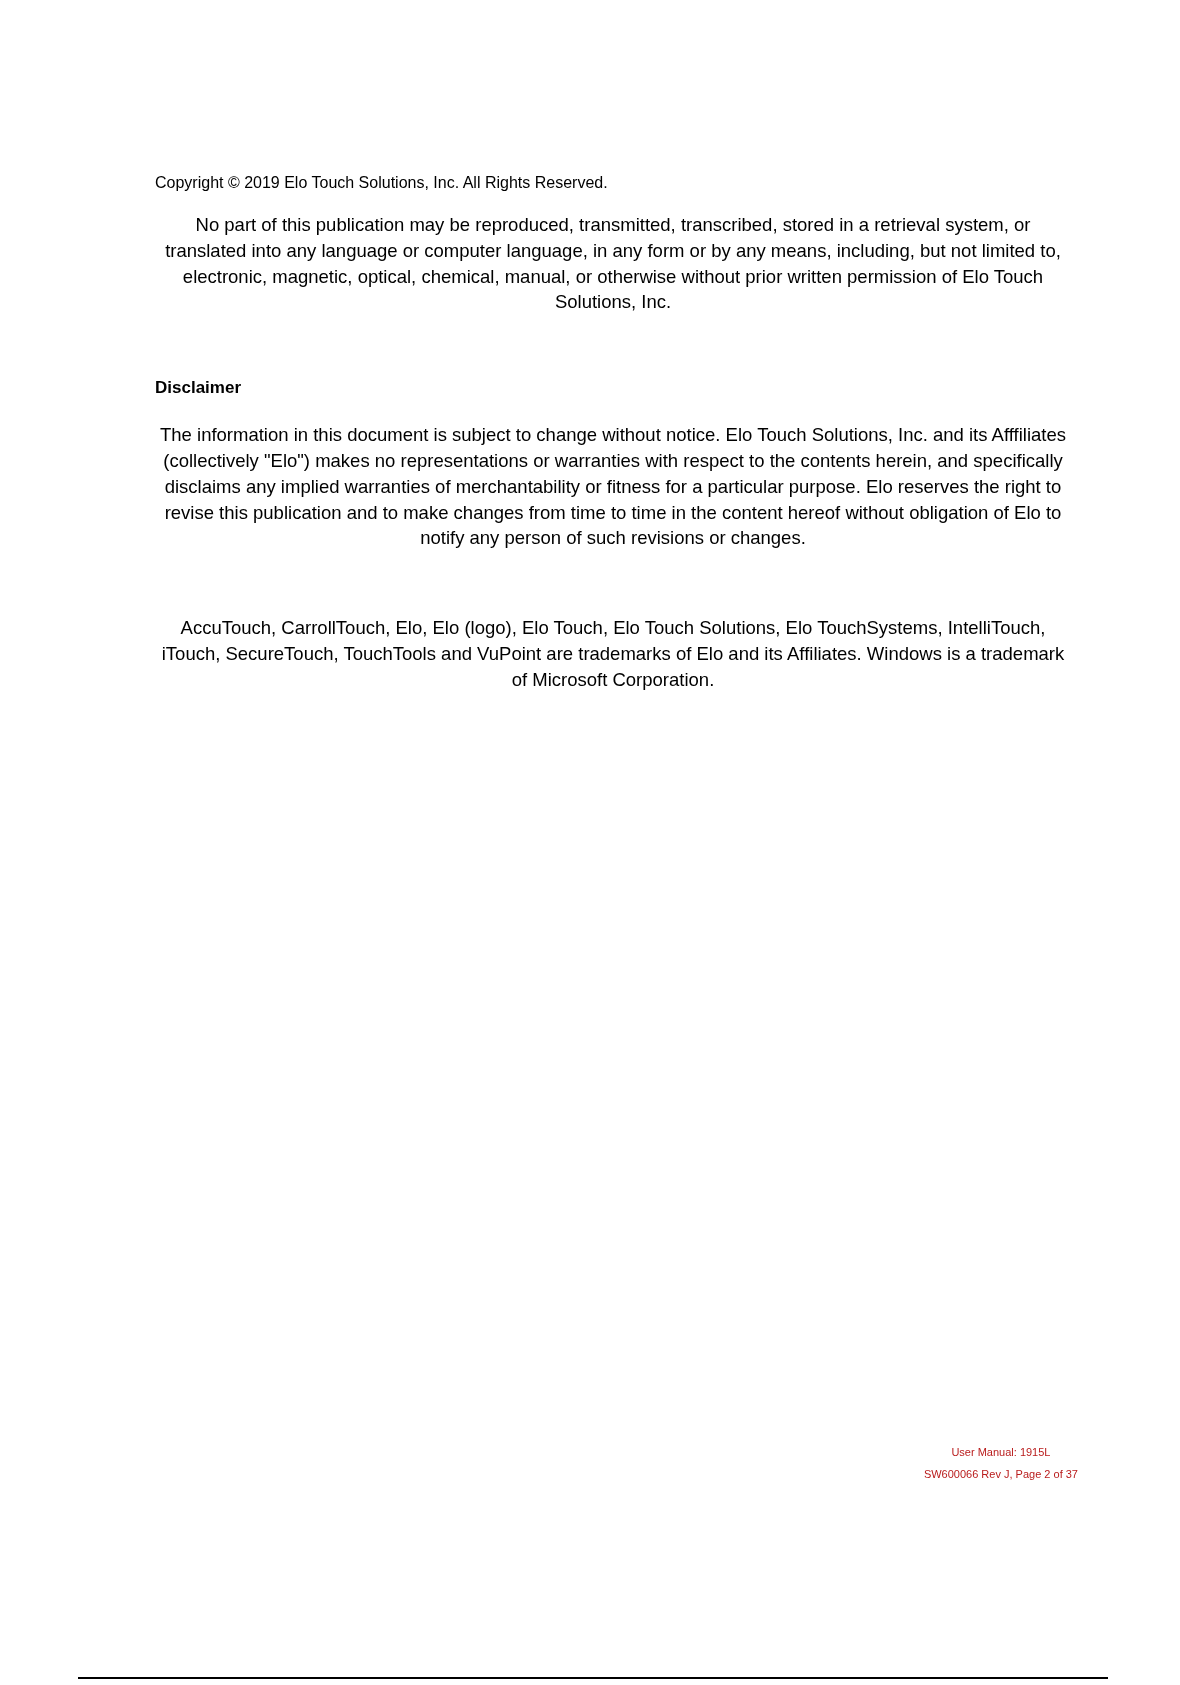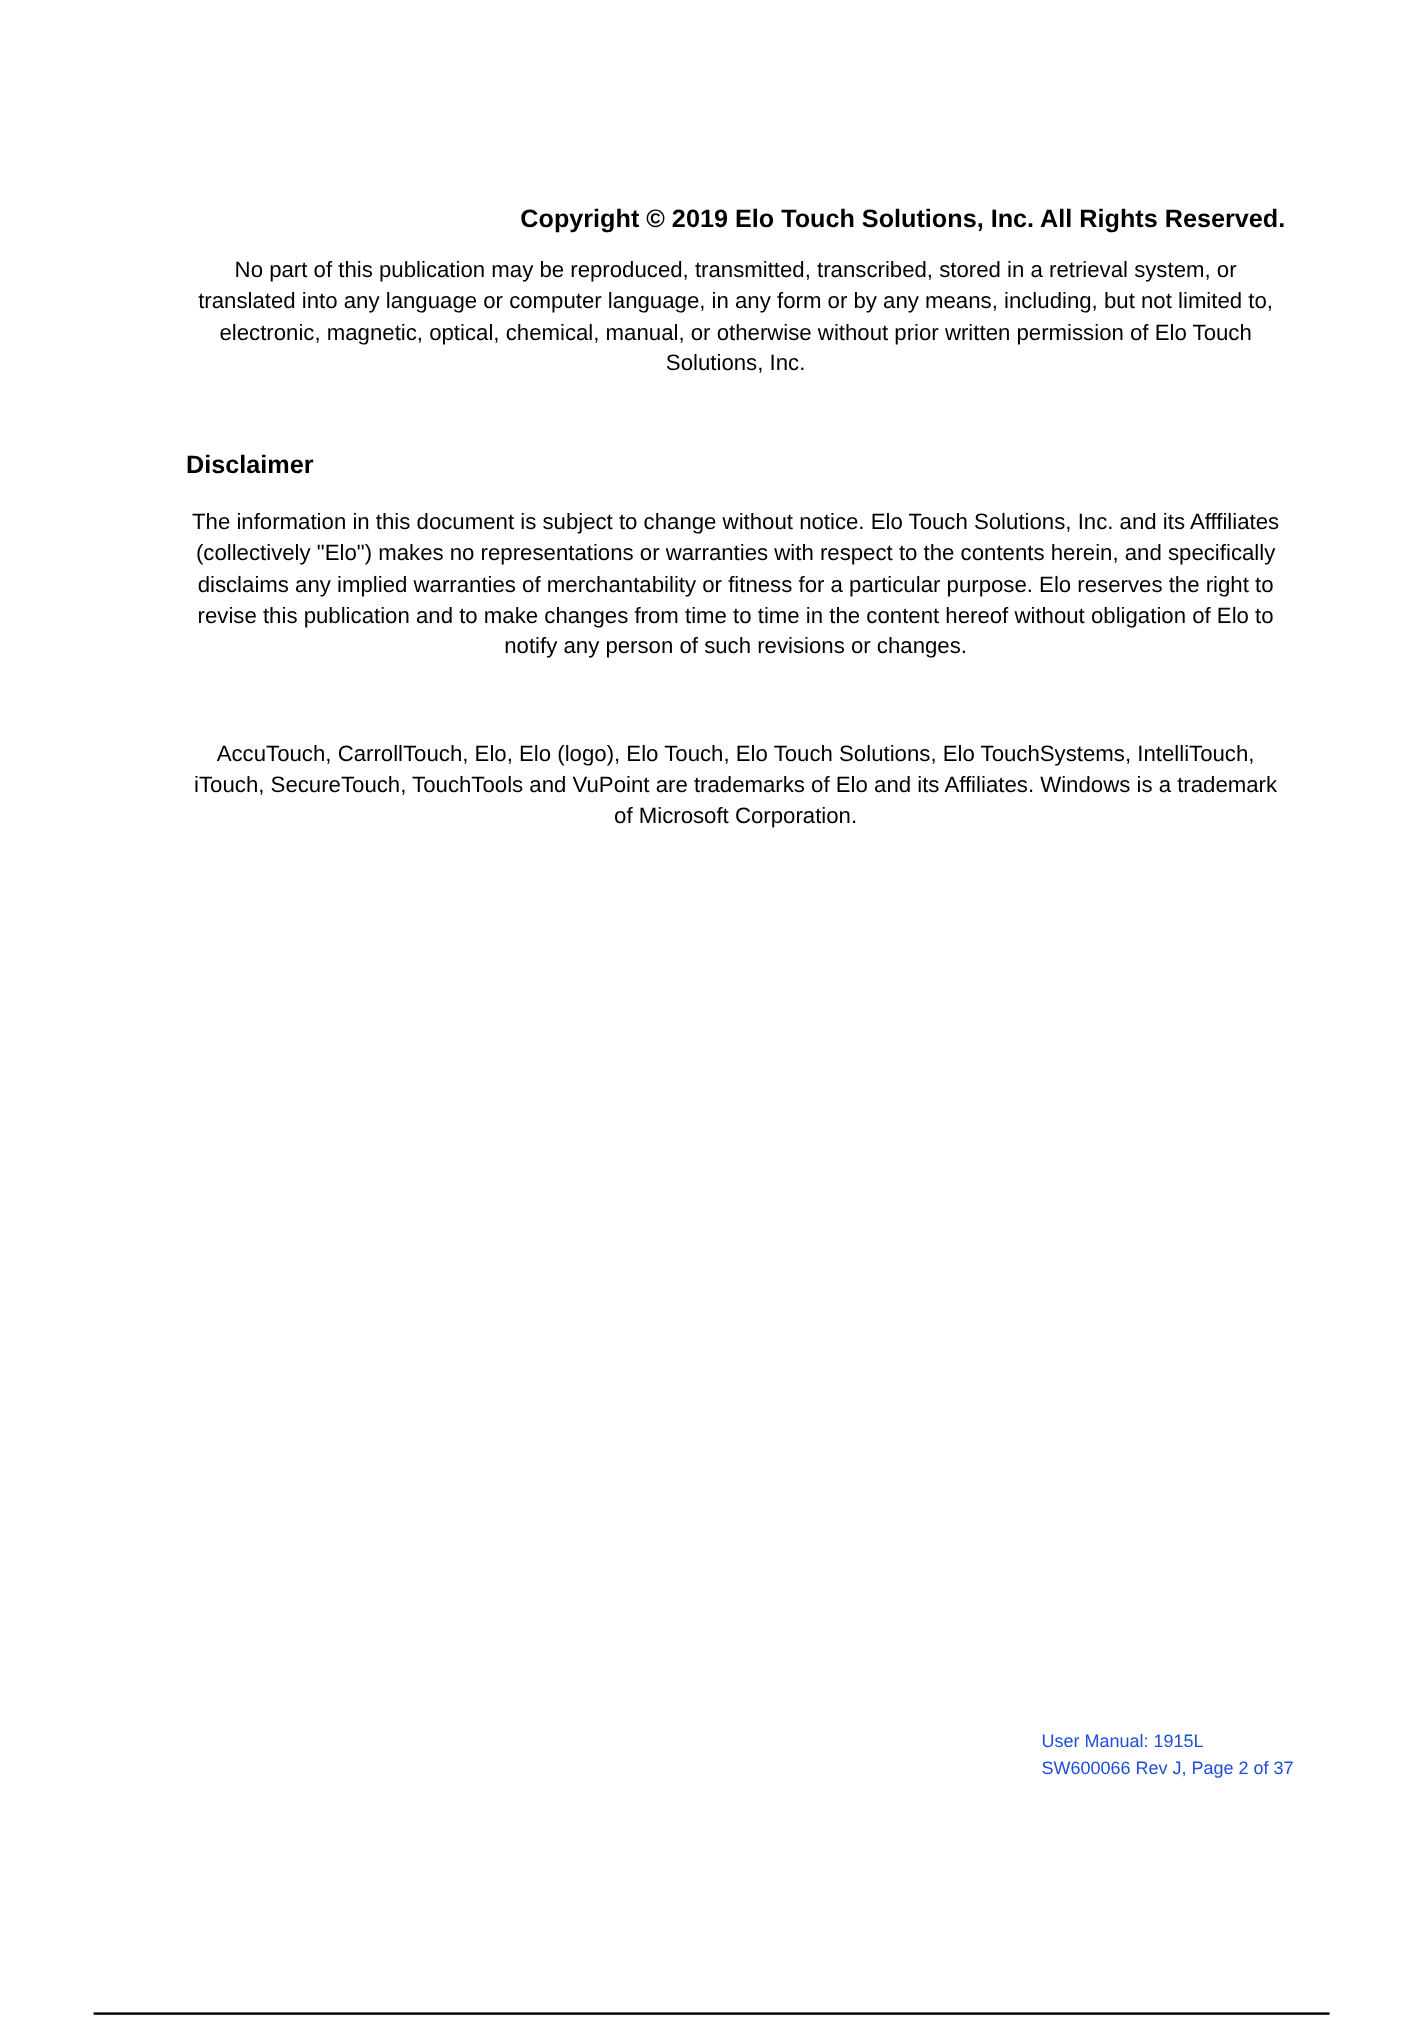--- a/index.html
+++ b/index.html
@@ -15,48 +15,48 @@
     color: #000000;
     overflow: hidden;
   }
   .doc-content {
     position: absolute;
     left: 155px;
     top: 171px;
     width: 916px;
   }
   .copyright-title {
-    font-size: 21px;
-    font-weight: bold;
-    text-align: right;
+    font-size: 16px;
+    font-weight: normal;
+    text-align: left;
     margin: 0 0 17px 0;
     line-height: 24px;
   }
   .para {
     font-size: 18.5px;
     line-height: 25.8px;
     margin: 0;
     text-align: center;
   }
   .section-heading {
-    font-size: 21px;
+    font-size: 17px;
     font-weight: bold;
     margin: 0 0 23px 0;
     line-height: 22px;
   }
   .gap-after-intro   { height: 62px; }
   .gap-after-section { height: 64px; }
   .page-footer {
     position: absolute;
     top: 1441px;
     right: 102px;
-    text-align: left;
-    font-size: 15px;
+    text-align: center;
+    font-size: 11px;
     line-height: 22px;
-    color: #1d4ed8;
+    color: #b91c1c;
   }
   .bottom-rule {
     position: absolute;
     left: 78px;
     top: 1677px;
     width: 1030px;
     height: 2px;
     background: #000000;
   }
 </style>

